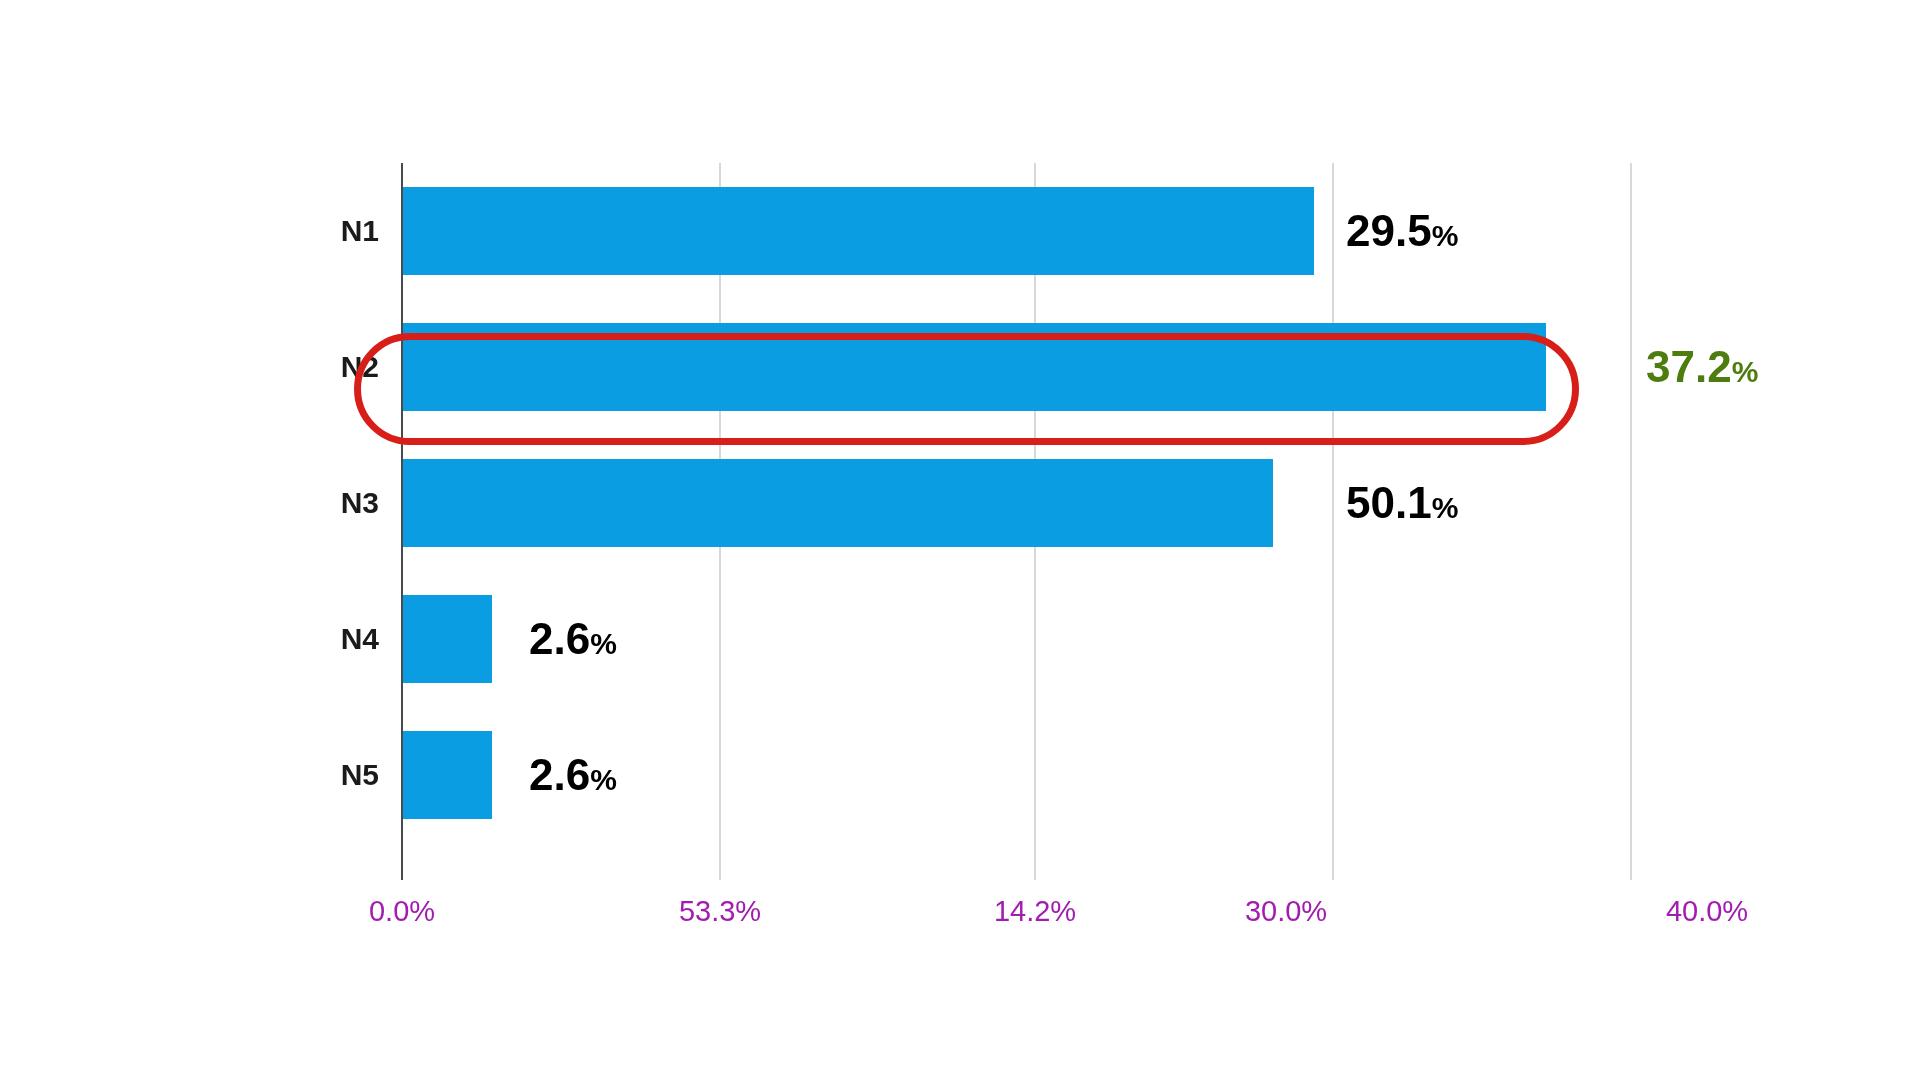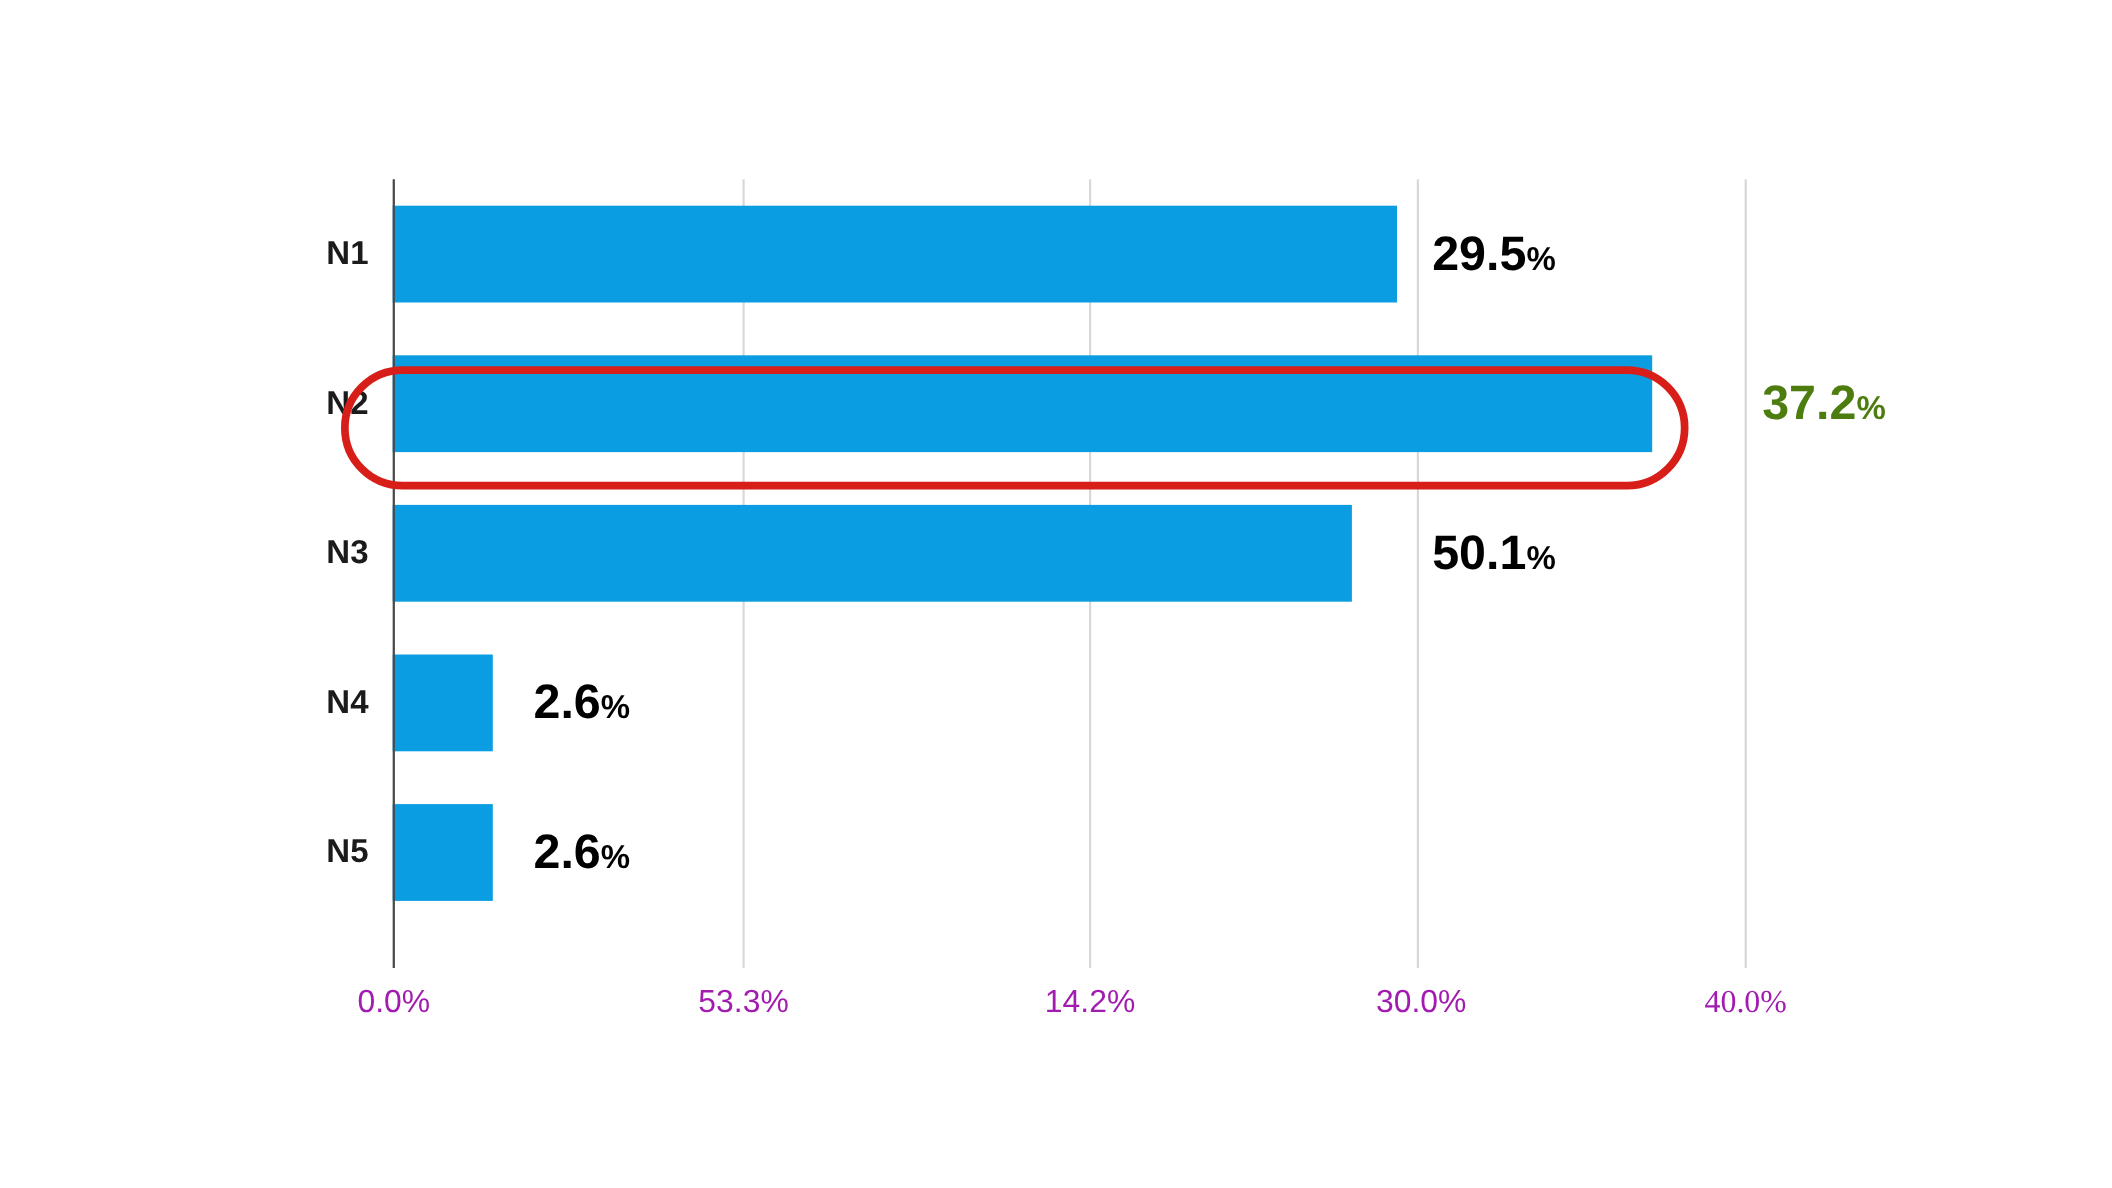--- a/index.html
+++ b/index.html
@@ -12,20 +12,21 @@
     height: 1080px;
     font-family: "Liberation Sans", sans-serif;
     overflow: hidden;
   }
 
   #chart-root {
     position: relative;
     width: 1686px;
     height: 1080px;
     background: #ffffff;
+    margin-left: 44px;
   }
 
   
   .plot-area {
     position: absolute;
     left: 357px;   
     top: 163px;
     width: 1231px; 
     height: 717px;
   }
@@ -166,18 +167,18 @@
         <span>2.6</span><span class="pct">%</span>
       </span>
     </div>
   </div>
 
   <div class="axis-line"></div>
 
   <div class="xtick" style="left:358px;">0.0%</div>
   <div class="xtick" style="left:676px;">53.3%</div>
   <div class="xtick" style="left:991px;">14.2%</div>
-  <div class="xtick" style="left:1292px;">30.0%</div>
-  <div class="xtick" style="left:1587px;font-family:Liberation Serif, serif;">40.0%</div>
+  <div class="xtick" style="left:1242px;">30.0%</div>
+  <div class="xtick" style="left:1663px;">40.0%</div>
 
   <div class="highlight-box"></div>
 
 </div>
 
 </body></html>

